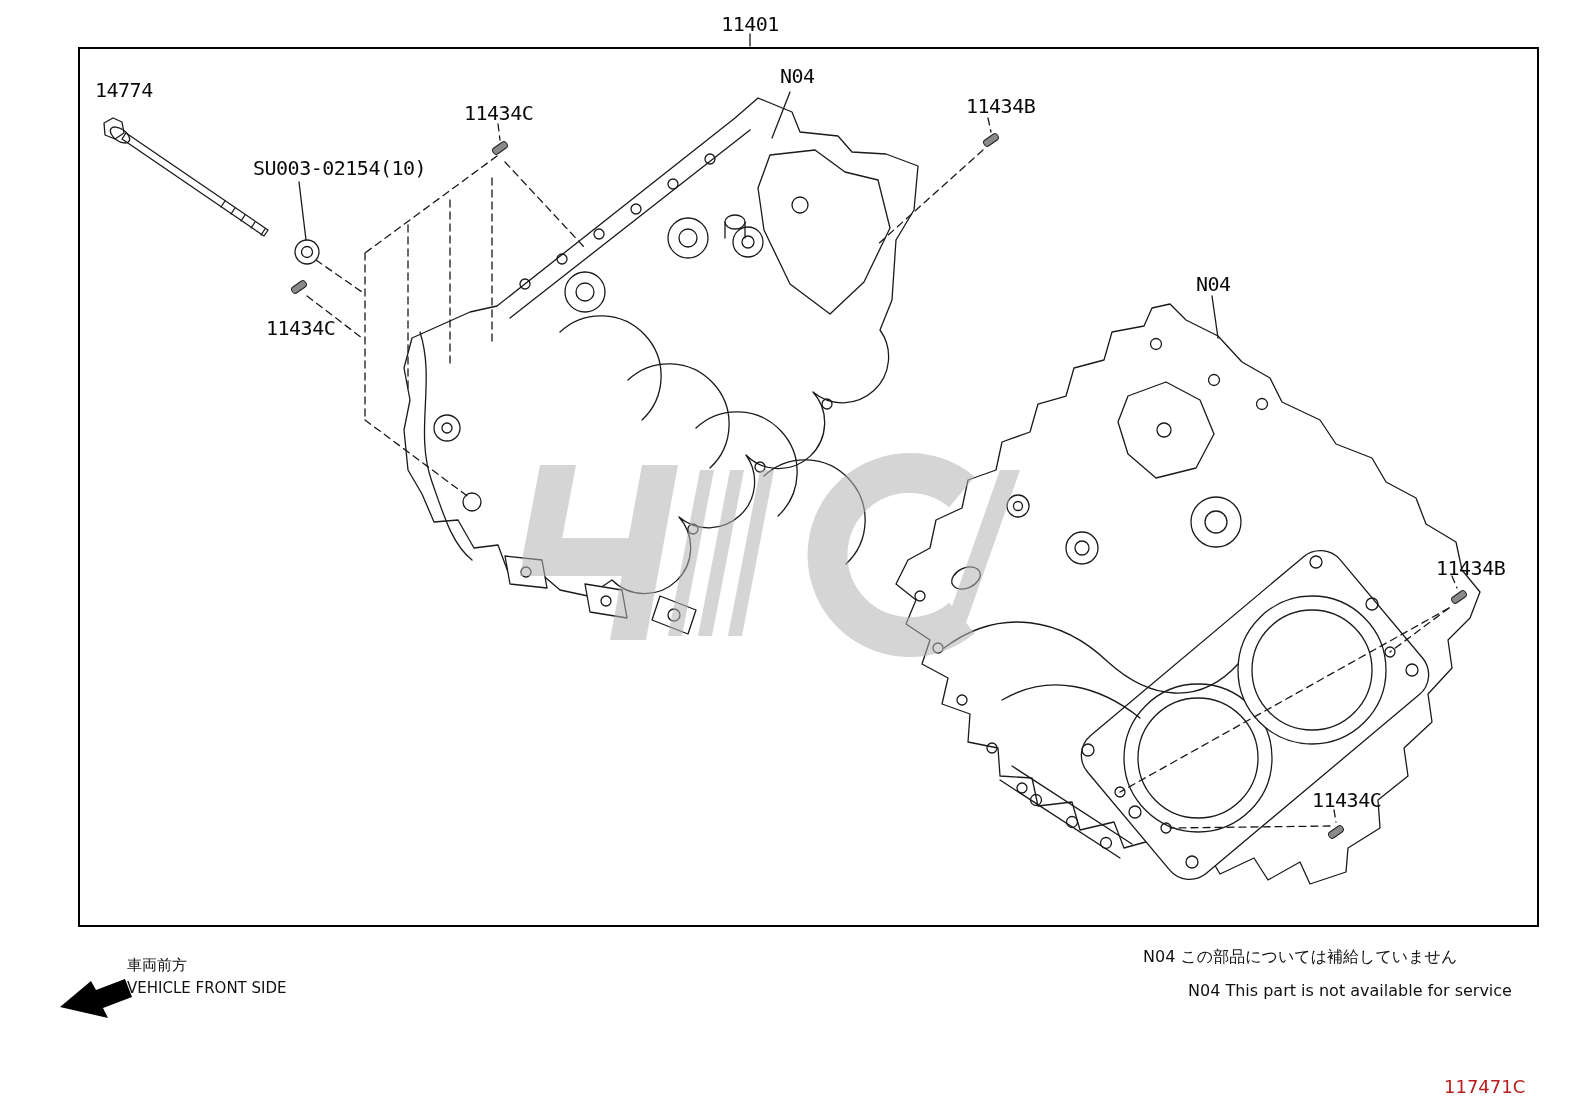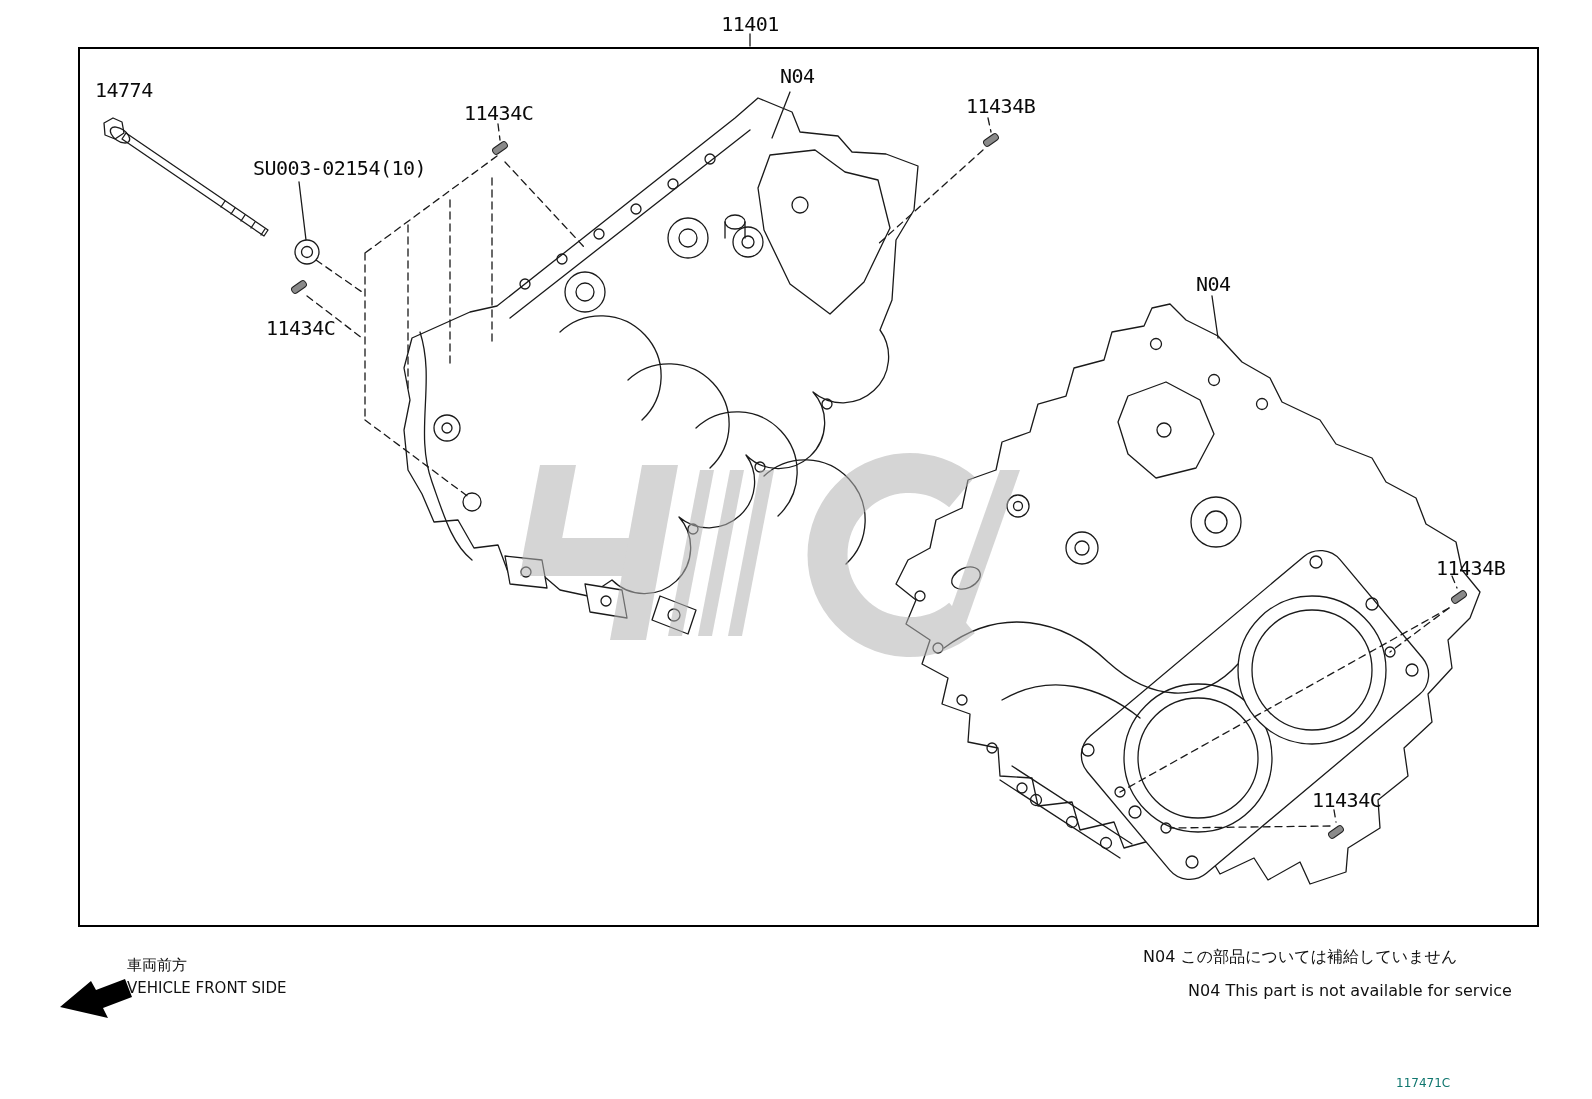--- a/index.html
+++ b/index.html
@@ -3,21 +3,21 @@
 <meta charset="utf-8">
 <style>
   html,body{margin:0;padding:0;background:#fff;}
   body{width:1592px;height:1099px;position:relative;font-family:"DejaVu Sans",sans-serif;color:#0a0a0a;overflow:hidden;}
   .frame{position:absolute;left:78px;top:47px;width:1457px;height:876px;border:2px solid #000;background:transparent;}
   svg.art{position:absolute;left:0;top:0;}
   .callout{position:absolute;font-family:"DejaVu Sans Mono",monospace;font-size:20px;letter-spacing:-0.5px;white-space:nowrap;color:#0a0a0a;}
   .centered{transform:translateX(-50%);}
   .footnote{position:absolute;font-size:15px;white-space:nowrap;color:#111;}
   .notesm{position:absolute;font-size:16px;white-space:nowrap;color:#111;}
-  .figcode{position:absolute;font-size:12px;white-space:nowrap;color:#0f766e;}
+  .figcode{position:absolute;font-size:18px;white-space:nowrap;color:#b91c1c;margin-left:48px;}
 </style>
 </head>
 <body>
 
 <div class="frame"></div>
 
 <svg class="art" width="1592" height="1099" viewBox="0 0 1592 1099">
   <g stroke="#1a1a1a" stroke-width="1.3" fill="none" stroke-linejoin="round" stroke-linecap="round">
 
     <g>

